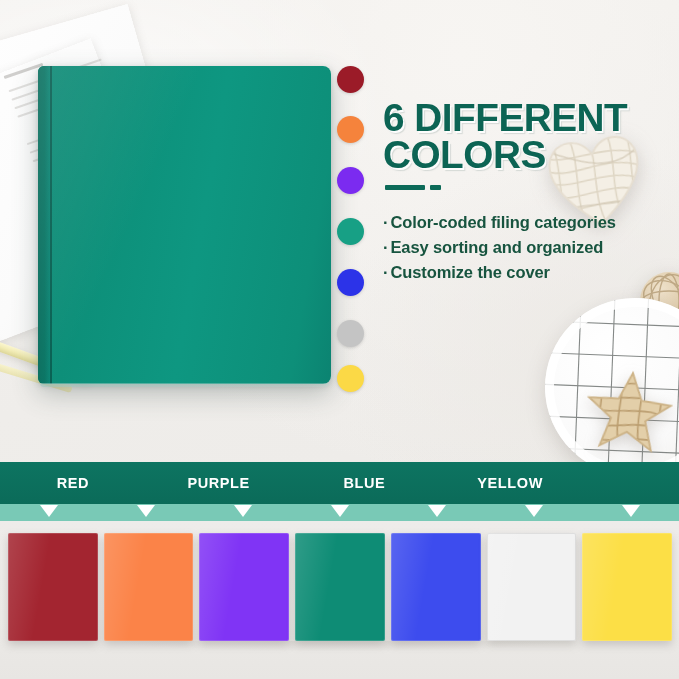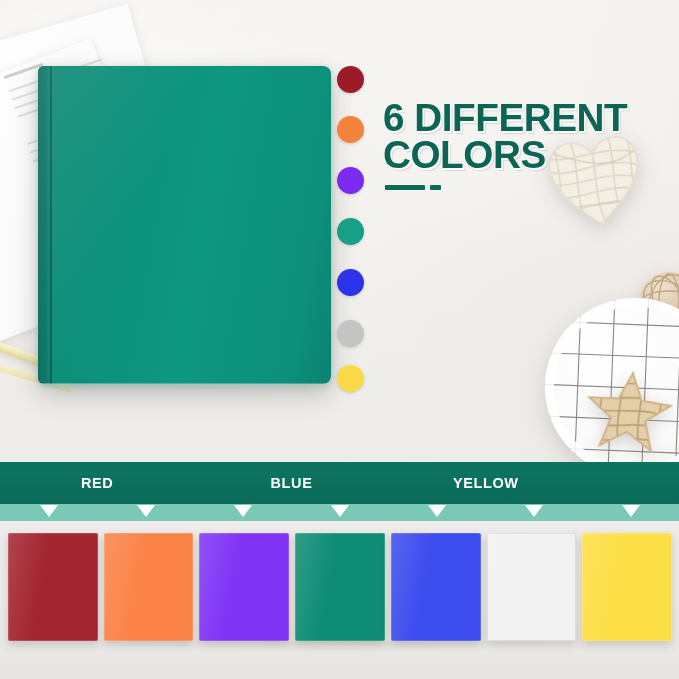--- a/index.html
+++ b/index.html
@@ -365,28 +365,40 @@
       <path d="M45 3 L57 31 L88 33 L63 52 L72 82 L45 65 L18 82 L27 52 L2 33 L33 31 Z" fill="none" stroke="#cdb387" stroke-width="2"></path>
     </svg>
 
     <div class="textblock">
       <div class="headline" style="color: rgb(12, 100, 84);">6 DIFFERENT
 COLORS</div>
       <div class="rule">
         <span class="r-long"></span>
         <span class="r-short"></span>
       </div>
+      <div class="bullets">
+        <div class="bullet">
+          <span class="bdot">·</span><span>Color-coded filing categories</span>
+        </div>
+        <div class="bullet">
+          <span class="bdot">·</span><span>Easy sorting and organized</span>
+        </div>
+        <div class="bullet">
+          <span class="bdot">·</span><span>Customize the cover</span>
+        </div>
+      </div>
     </div>
   </div>
 
   <div class="banner-dark" style="background: linear-gradient(rgb(13, 116, 97) 0%, rgb(11, 107, 89) 100%);"></div>
   <div class="banner-light" style="background: rgb(121, 201, 182);"></div>
 
   <div class="banner-names">
     <div class="bn-cell">RED</div>
+    <div class="bn-cell">PURPLE</div>
     <div class="bn-cell">BLUE</div>
     <div class="bn-cell">YELLOW</div>
   </div>
 
   <div class="banner-arrows">
     <div class="ba-cell">
         <span class="tri"></span>
       </div>
     <div class="ba-cell">
         <span class="tri"></span>

